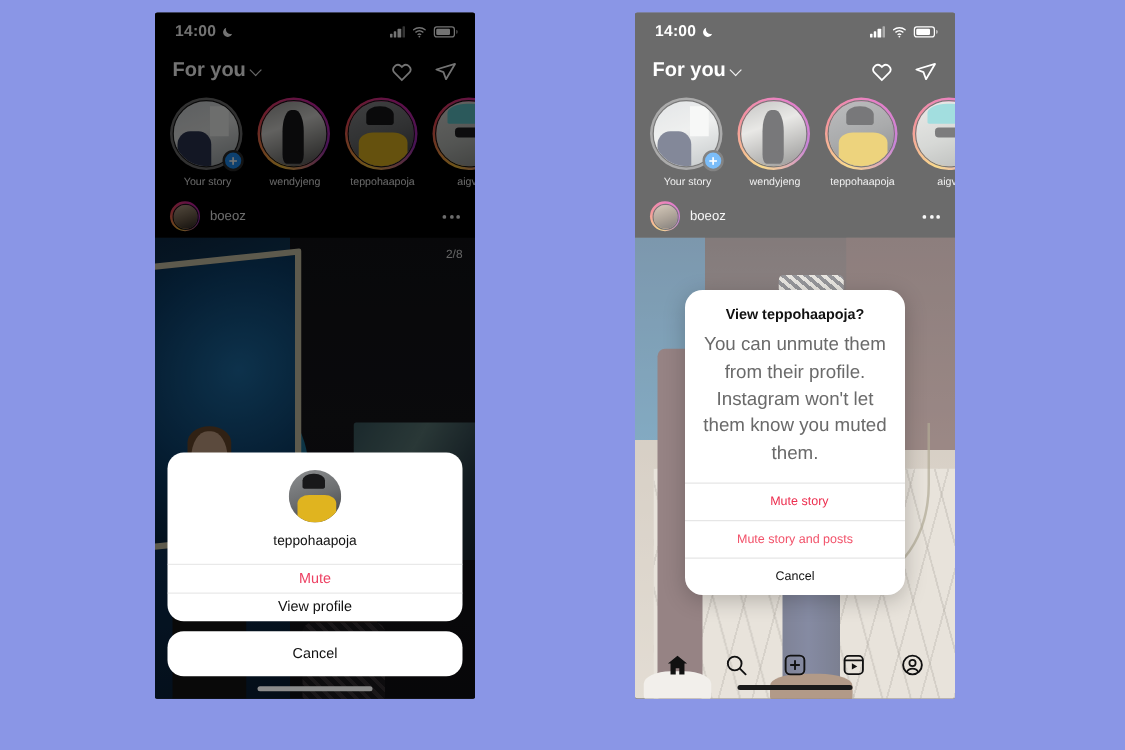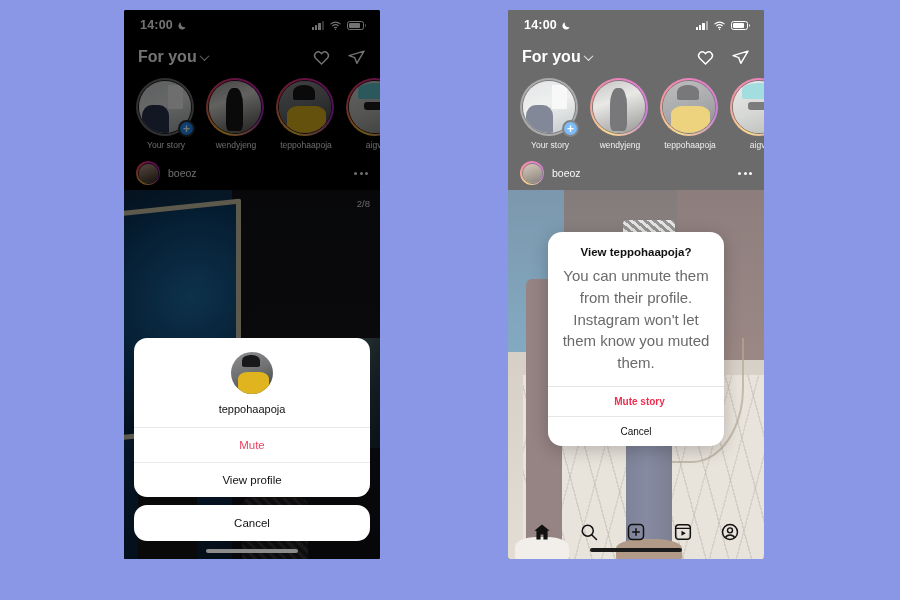--- a/index.html
+++ b/index.html
@@ -150,38 +150,38 @@
   .av-aigvo::before{content:"";position:absolute;left:18%;top:4%;width:66%;height:30%;background:#5fc6c9;border-radius:46% 46% 8% 8%;}
   .av-aigvo::after{content:"";position:absolute;left:28%;top:40%;width:46%;height:16%;background:#1e1e20;border-radius:3px;}
   .av-boeoz { background: linear-gradient(160deg,#b9a48a 0%,#6a5a48 60%,#2c2620 100%);}
 
   
   .sheet-wrap { position:absolute; left:10px; right:10px; bottom:18px; z-index:5; }
   .sheet { background:#fff; border-radius:13px; overflow:hidden; }
   .sheet-profile { padding:14px 0 12px; text-align:center; }
   .sheet-avatar { width:42px; height:42px; border-radius:50%; margin:0 auto; overflow:hidden; }
   .sheet-name { margin-top:9px; font-size:11px; color:#111; }
-  .sheet-row { text-align:center; font-size:11.5px; padding:11px 0; border-top:1px solid #e9e9e9; color:#111; }
+  .sheet-row { text-align:center; font-size:11.5px; padding:5px 0; border-top:1px solid #e9e9e9; color:#111; }
   .sheet-row.danger { color:#ed4163; }
   .sheet-cancel { margin-top:8px; background:#fff; border-radius:13px; text-align:center;
                   font-size:11.5px; padding:12px 0; color:#111; }
   .home-bar { position:absolute; left:50%; transform:translateX(-50%); bottom:6px;
               width:92px; height:4px; border-radius:2px; background:#8c8c8c; z-index:6;}
 
   
   .alert {
     position:absolute; left:50%; top:222px; transform:translateX(-50%);
     width:176px; background:#fff; border-radius:14px; overflow:hidden; z-index:5;
     box-shadow:0 4px 18px rgba(0,0,0,.22);
   }
   .alert-head { padding:14px 14px 12px; text-align:center; }
   .alert-title { font-size:11.5px; font-weight:bold; color:#111; }
   .alert-msg { margin-top:7px; font-size:15px; line-height:1.45; color:#6a6a6a; }
   .alert-btn { text-align:center; padding:9px 0; font-size:10px; border-top:1px solid #e6e6e6; color:#111; }
-  .alert-btn.strong { color:#ed2e4f; font-weight:bold;padding-left:7px; }
+  .alert-btn.strong { color:#ed2e4f; font-weight:normal;padding-left:7px; }
   .alert-btn.soft   { color:#f2526a; }
 
   
   .tabbar { position:absolute; left:0; right:0; bottom:0; height:46px; z-index:4;
             display:flex; align-items:center; justify-content:space-around; padding:0 10px 8px; }
   .tabbar .ic { width:20px; height:20px; }
   .home-bar-dark { position:absolute; left:50%; transform:translateX(-50%); bottom:7px;
               width:92px; height:4px; border-radius:2px; background:#1a1a1a; z-index:6;}
   .screen-col { position:absolute; inset:0; display:flex; flex-direction:column; }
 </style>
@@ -457,20 +457,21 @@
     </div>
 
     <div class="dim"></div>
 
     <div class="alert">
       <div class="alert-head">
         <div class="alert-title">View teppohaapoja?</div>
         <div class="alert-msg">You can unmute them from their profile. Instagram won't let them know you muted them.</div>
       </div>
       <div class="alert-btn strong">Mute story</div>
+      <div class="alert-btn soft">Mute story and posts</div>
       <div class="alert-btn">Cancel</div>
     </div>
 
     <div class="tabbar">
       <span class="ic">
         <svg viewBox="0 0 24 24">
             <path fill="#111" d="M12 3 2.8 10.6h2.5V21h5v-6h3.4v6h5V10.6h2.5z"></path>
           </svg>
       </span>
       <span class="ic">

